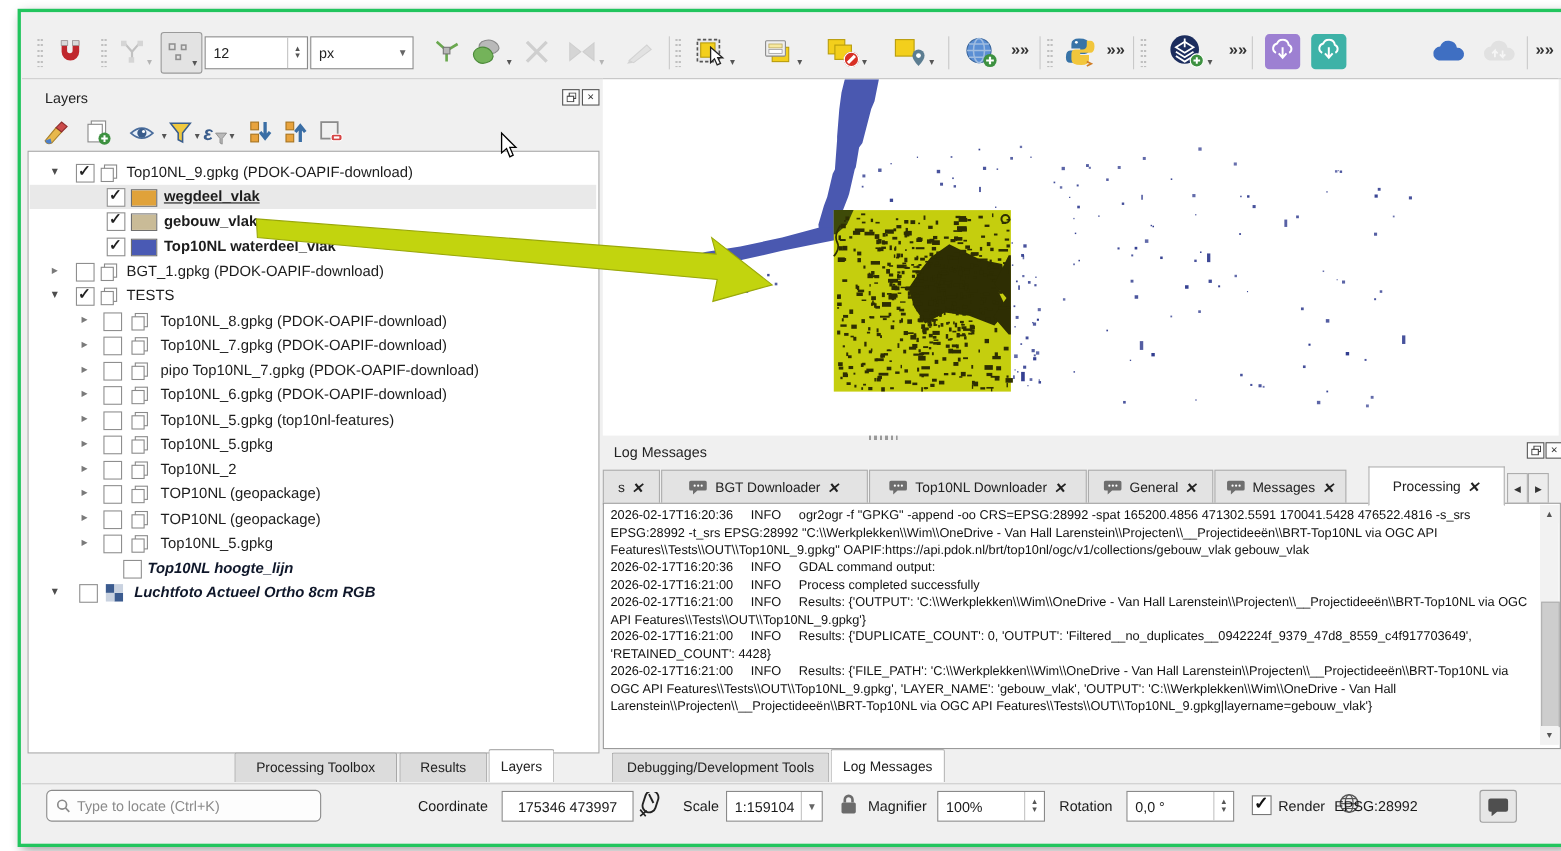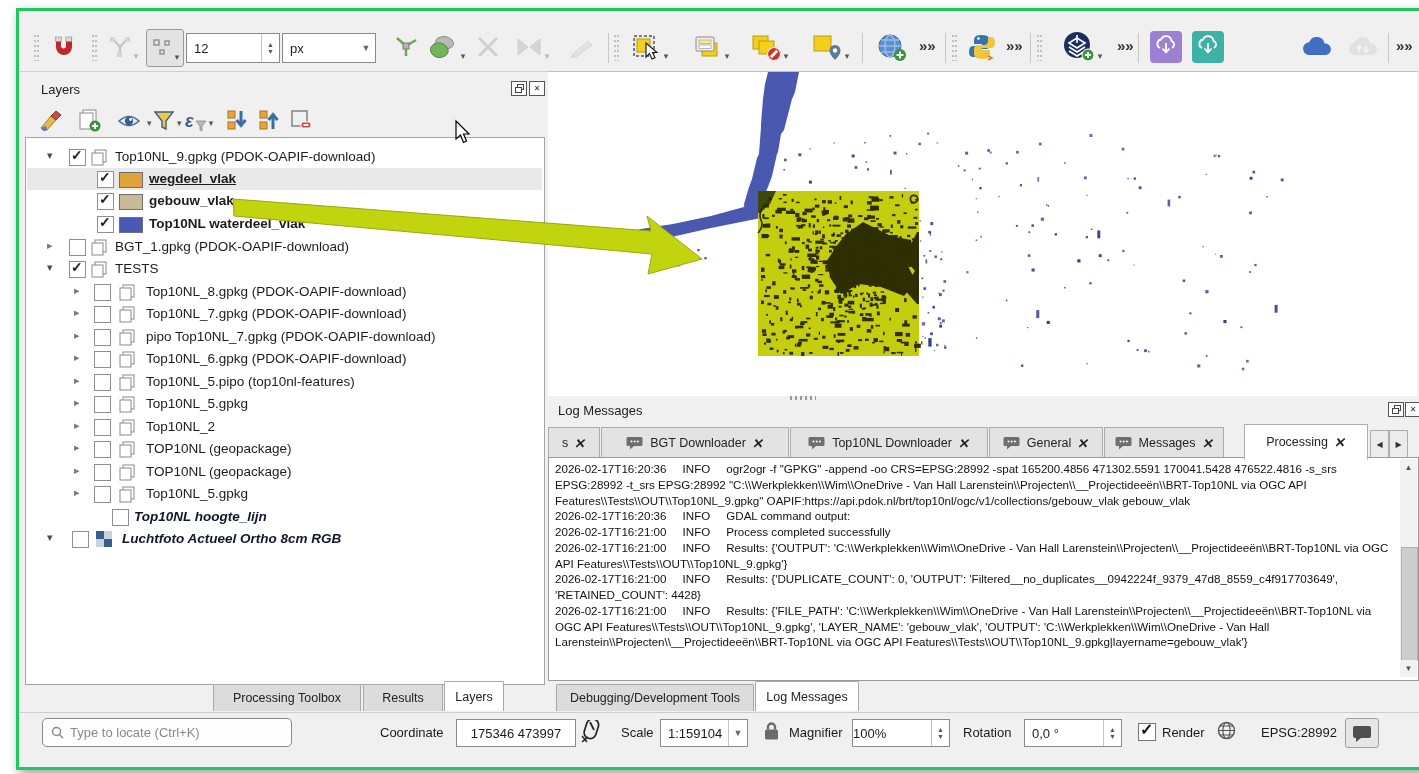--- a/index.html
+++ b/index.html
@@ -438,21 +438,21 @@
           </svg>
           <span class="tlabel" style="left:119px">Top10NL_6.gpkg (PDOK-OAPIF-download)</span>
         </div>
       <div class="trow" style="top:233px">
           <span class="caret closed" style="left:47px"></span>
           <span class="cb" style="left:67px"></span>
           <svg class="gicon" style="left:92px" width="17" height="17" viewBox="0 0 17 17">
             <rect x="4" y="1" width="11" height="12" fill="#fff" stroke="#8a8a8a"></rect>
             <rect x="1" y="4" width="11" height="12" fill="#fff" stroke="#8a8a8a"></rect>
           </svg>
-          <span class="tlabel" style="left:119px">Top10NL_5.pipo (top10nl-features)</span>
+          <span class="tlabel" style="left:119px">Top10NL_5.gpkg (top10nl-features)</span>
         </div>
       <div class="trow" style="top:255px">
           <span class="caret closed" style="left:47px"></span>
           <span class="cb" style="left:67px"></span>
           <svg class="gicon" style="left:92px" width="17" height="17" viewBox="0 0 17 17">
             <rect x="4" y="1" width="11" height="12" fill="#fff" stroke="#8a8a8a"></rect>
             <rect x="1" y="4" width="11" height="12" fill="#fff" stroke="#8a8a8a"></rect>
           </svg>
           <span class="tlabel" style="left:119px">Top10NL_5.gpkg</span>
         </div>
@@ -1338,21 +1338,21 @@
       <span class="arr" style="width:18px;display:flex;align-items:center;justify-content:center;font-size:9px;color:#666;border-left:1px solid #c4c4c4;height:100%">▼</span>
     </div>
     <div style="position:absolute;left:743px;top:8px">
       <svg width="17" height="20" viewBox="0 0 17 20">
         <rect x="2" y="8.5" width="13" height="10" rx="1.5" fill="#6b6b6b"></rect>
         <path d="M5 8.5 V6 a3.5 3.5 0 0 1 7 0 v2.5" fill="none" stroke="#6b6b6b" stroke-width="2.4"></path>
       </svg>
     </div>
     <span class="slabel" style="left:769px">Magnifier</span>
     <div class="sbox" style="left:832px;width:96px">
-      <span style="flex:1">100%</span>
+      <span style="padding-left:7px;flex:1">100%</span>
       <span class="updown">
           <span>▲</span>
           <span>▼</span>
         </span>
     </div>
     <span class="slabel" style="left:943px">Rotation</span>
     <div class="sbox" style="left:1004px;width:96px">
       <span style="padding-left:7px;flex:1">0,0 °</span>
       <span class="updown">
           <span>▲</span>
@@ -1361,21 +1361,21 @@
     </div>
     <span class="sb-check" style="left:1118px"></span>
     <span class="slabel" style="left:1142px">Render</span>
     <div style="position:absolute;left:1197px;top:8px">
       <svg width="19" height="19" viewBox="0 0 19 19">
         <circle cx="9.5" cy="9.5" r="8" fill="none" stroke="#555" stroke-width="1.4"></circle>
         <ellipse cx="9.5" cy="9.5" rx="3.6" ry="8" fill="none" stroke="#555" stroke-width="1.1"></ellipse>
         <path d="M1.5 9.5 h16 M3 5 h13 M3 14 h13" stroke="#555" stroke-width="1.1" fill="none"></path>
       </svg>
     </div>
-    <span class="slabel" style="left:1241px">EPSG:28992</span>
+    <span class="slabel" style="left:1193px">EPSG:28992</span>
     <div class="balloonbtn">
       <svg width="20" height="17" viewBox="0 0 20 17">
         <path d="M3 1 h14 q2 0 2 2 v8 q0 2 -2 2 h-8 l-5 4 v-4 h-1 q-2 0 -2 -2 v-8 q0 -2 2 -2z" fill="#4f4f4f"></path>
       </svg>
     </div>
   </div>
 
   <svg class="overlay">
     <polygon stroke="#9aa80a" stroke-width="1" points="214,188 632,220 628,205 683,248 629,263 633,243 215,205" fill="#c2d40e"></polygon>
     <polygon points="437,110 437,128 441.5,124 444.5,131.5 447.5,130 444.5,123 450,123" fill="#fff" stroke="#000" stroke-width="1.2"></polygon>

